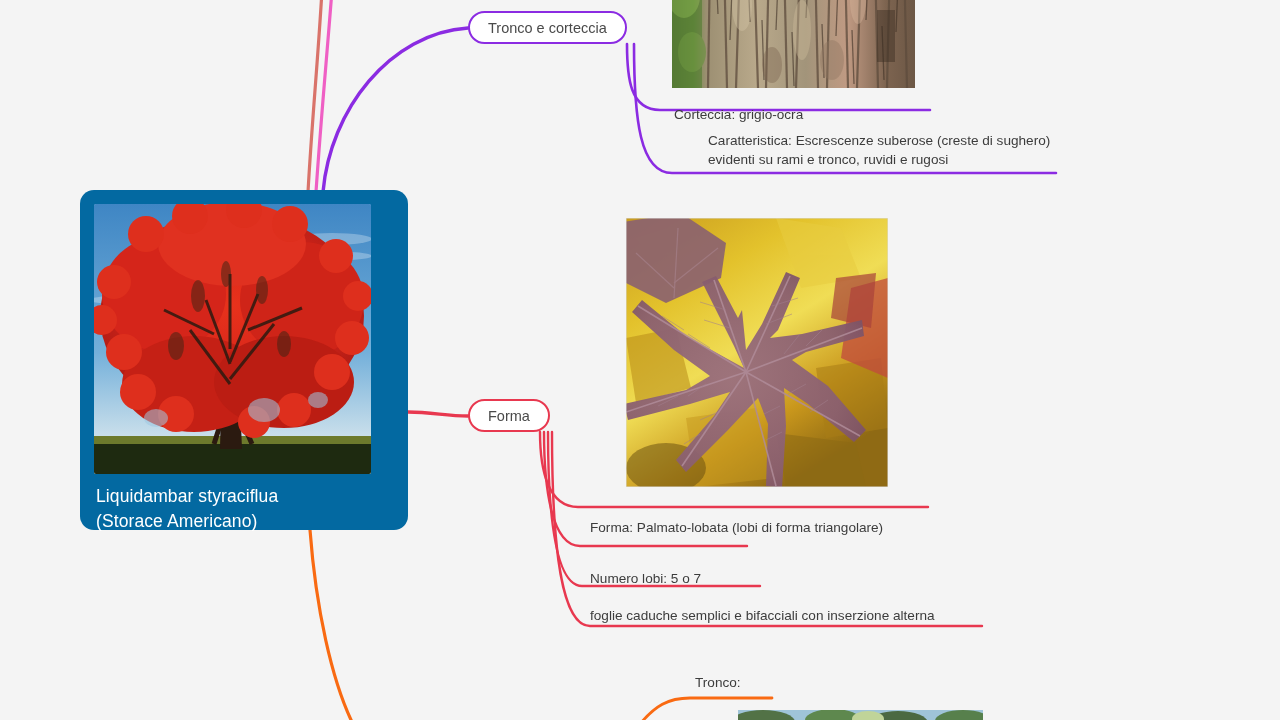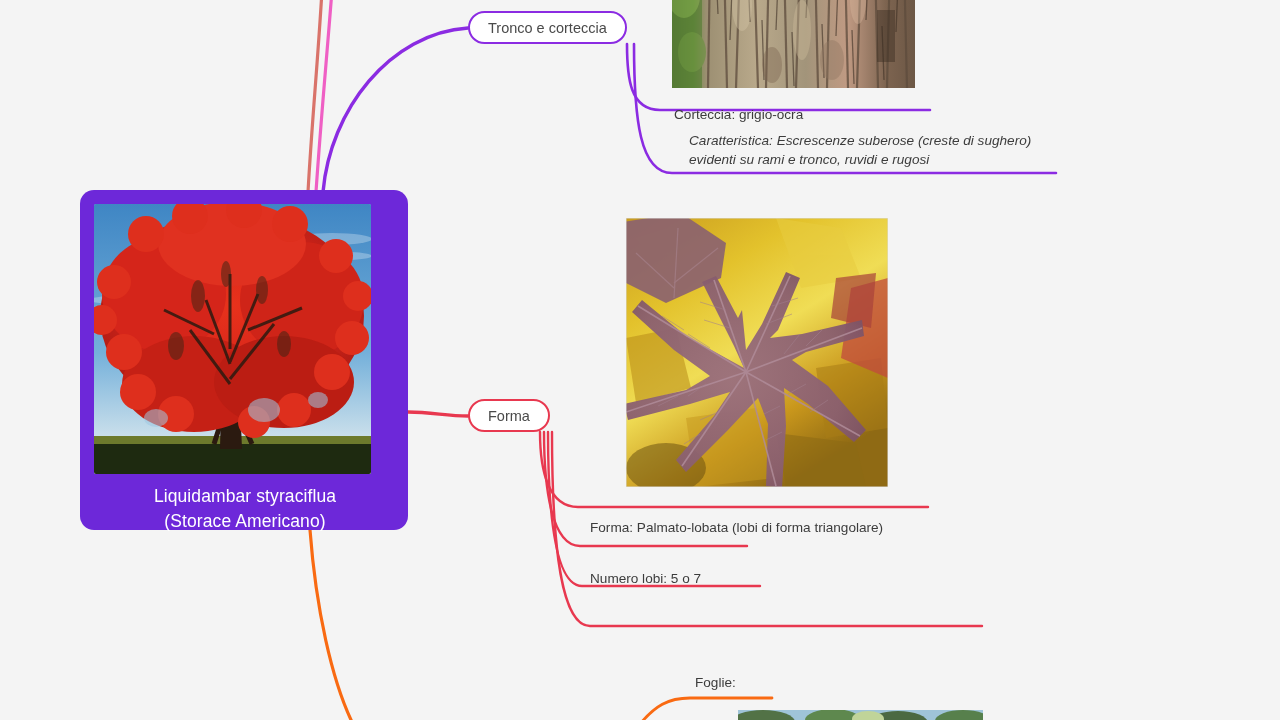--- a/index.html
+++ b/index.html
@@ -29,26 +29,25 @@
     pointer-events: none;
     z-index: 1;
   }
   
   .root-node {
     position: absolute;
     left: 80px;
     top: 190px;
     width: 328px;
     height: 340px;
-    background: #6d28d9;
+    background: #0369a1;
     border-radius: 14px;
     box-sizing: border-box;
     padding: 14px;
     z-index: 4;
-    text-align: center;
   }
   .root-photo {
     width: 277px;
     height: 270px;
     border-radius: 2px;
     position: relative;
     overflow: hidden;
     background: #7db3dd;
   }
   .root-title {
@@ -198,21 +197,21 @@
       <rect x="205" y="50" width="18" height="52" fill="#3a2c22" opacity="0.45"></rect>
     </svg>
   </div>
 
   <div class="pill trunk">
     <span>Tronco e corteccia</span>
   </div>
 
   <div class="subtext" style="left:674px; top:105px; width:300px;">Corteccia: grigio-ocra</div>
 
-  <div class="subtext" style="left:689px; top:131px; width:400px;font-style:italic;">Caratteristica: Escrescenze suberose (creste di sughero)
+  <div class="subtext" style="left:708px; top:131px; width:400px;">Caratteristica: Escrescenze suberose (creste di sughero)
 evidenti su rami e tronco, ruvidi e rugosi</div>
 
   <div class="photo" id="leaf-photo">
     <svg width="262" height="269" viewBox="0 0 262 269" preserveAspectRatio="none">
       <defs>
         <linearGradient id="leafbg" x1="0" y1="0" x2="0.6" y2="1">
           <stop offset="0%" stop-color="#c99b1e"></stop>
           <stop offset="30%" stop-color="#e3c22c"></stop>
           <stop offset="55%" stop-color="#f0dd55"></stop>
           <stop offset="80%" stop-color="#c9971c"></stop>
@@ -288,22 +287,23 @@
       <rect width="262" height="269" fill="none" stroke="#d8d8d8" stroke-width="1"></rect>
     </svg>
   </div>
 
   <div class="pill leaf">
     <span>Forma</span>
   </div>
 
   <div class="subtext" style="left:590px; top:487px; width:380px;margin-top:31px;">Forma: Palmato-lobata (lobi di forma triangolare)</div>
   <div class="subtext" style="left:590px; top:526px; width:260px;margin-top:43px;">Numero lobi: 5 o 7</div>
-
-  <div class="lbl-frutti">Foglie:</div>
+  <div class="subtext" style="left:590px; top:606px; width:420px;">foglie caduche semplici e bifacciali con inserzione alterna</div>
+
+  <div class="lbl-frutti">Tronco:</div>
 
   <div class="photo" id="fruit-photo">
     <svg width="245" height="60" viewBox="0 0 245 60" preserveAspectRatio="none">
       <rect width="245" height="60" fill="#5c8a3c"></rect>
       <rect width="245" height="14" fill="#9fc4d8"></rect>
       <g opacity="0.8">
         <ellipse cx="25" cy="12" rx="32" ry="12" fill="#3f5e22"></ellipse>
         <ellipse cx="95" cy="10" rx="28" ry="11" fill="#4f7a2c"></ellipse>
         <ellipse cx="160" cy="13" rx="30" ry="12" fill="#37531d"></ellipse>
         <ellipse cx="225" cy="11" rx="28" ry="11" fill="#46702a"></ellipse>

